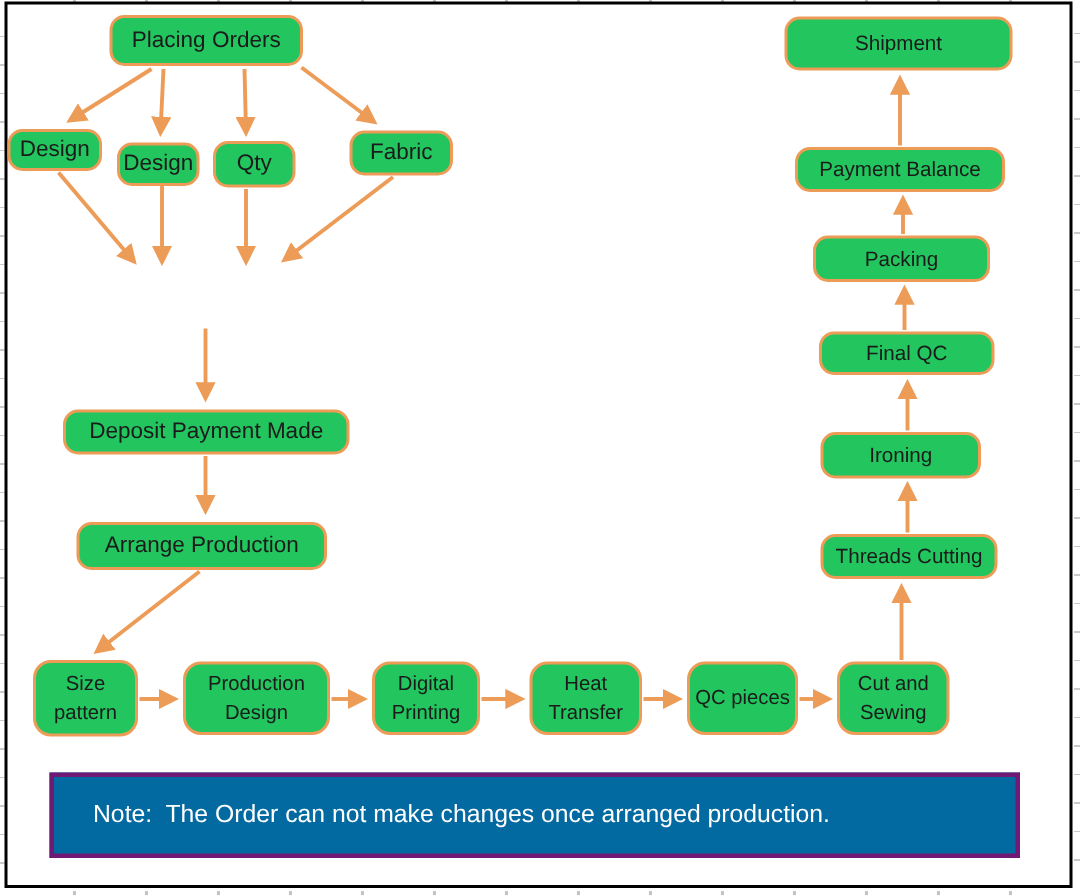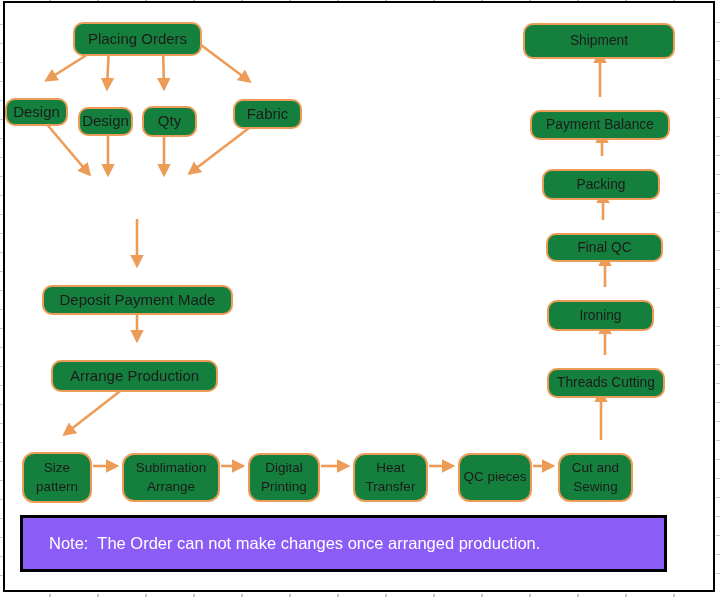--- a/index.html
+++ b/index.html
@@ -18,32 +18,32 @@
   .grid-bottom{position:absolute;left:3px;top:594px;width:712px;height:3px;
     background:repeating-linear-gradient(90deg,transparent 0 46px,#c4c4c4 46px 48px);}
   .grid-left{position:absolute;left:0;top:6px;width:3px;height:586px;
     background:repeating-linear-gradient(180deg,transparent 0 18px,#c9c9c9 18px 19px);}
   .grid-right{position:absolute;left:716px;top:4px;width:4px;height:588px;
     background:repeating-linear-gradient(180deg,transparent 0 18px,#c9c9c9 18px 19px);}
 
   svg.arrows{position:absolute;left:0;top:0;width:720px;height:597px;pointer-events:none;}
 
   .node{
-    position:absolute;box-sizing:border-box;background:#15803d;
+    position:absolute;box-sizing:border-box;background:#22c55e;
     border:2.5px solid #ED9C58;border-radius:10px;
     display:flex;align-items:center;justify-content:center;text-align:center;
-    font-size:15px;line-height:1.25;margin-top:12px;
+    font-size:15px;line-height:1.25;
   }
   .node span{white-space:pre-wrap;}
   .node.small{font-size:13.5px;border-radius:12px;line-height:1.4;}
   .node.mid{font-size:13.75px;}
 
   .note{
-    position:absolute;left:20px;top:515px;width:647px;height:57px;box-sizing:border-box;
-    background:#8b5cf6;border:3px solid #000000;
+    position:absolute;left:33px;top:515px;width:647px;height:57px;box-sizing:border-box;
+    background:#0369a1;border:3px solid #701a75;
     display:flex;align-items:center;padding-left:26px;
     color:#fff;font-size:16.5px;white-space:pre-wrap;
   }
 </style>
 </head>
 <body>
 
 <div id="canvas">
 
   <div class="grid-top"></div>
@@ -103,21 +103,21 @@
       <span>Deposit Payment Made</span>
     </div>
   <div class="node" style="left:51px;top:348px;width:167px;height:32px">
       <span>Arrange Production</span>
     </div>
 
   <div class="node small" style="left:22px;top:440px;width:70px;height:51px">
       <span>Size pattern</span>
     </div>
   <div class="node small" style="left:122px;top:441px;width:98px;height:49px">
-      <span>Sublimation Arrange</span>
+      <span>Production Design</span>
     </div>
   <div class="node small" style="left:248px;top:441px;width:72px;height:49px">
       <span>Digital Printing</span>
     </div>
   <div class="node small" style="left:353px;top:441px;width:75px;height:49px">
       <span>Heat Transfer</span>
     </div>
   <div class="node small" style="left:458px;top:441px;width:74px;height:49px">
       <span>QC pieces</span>
     </div>

